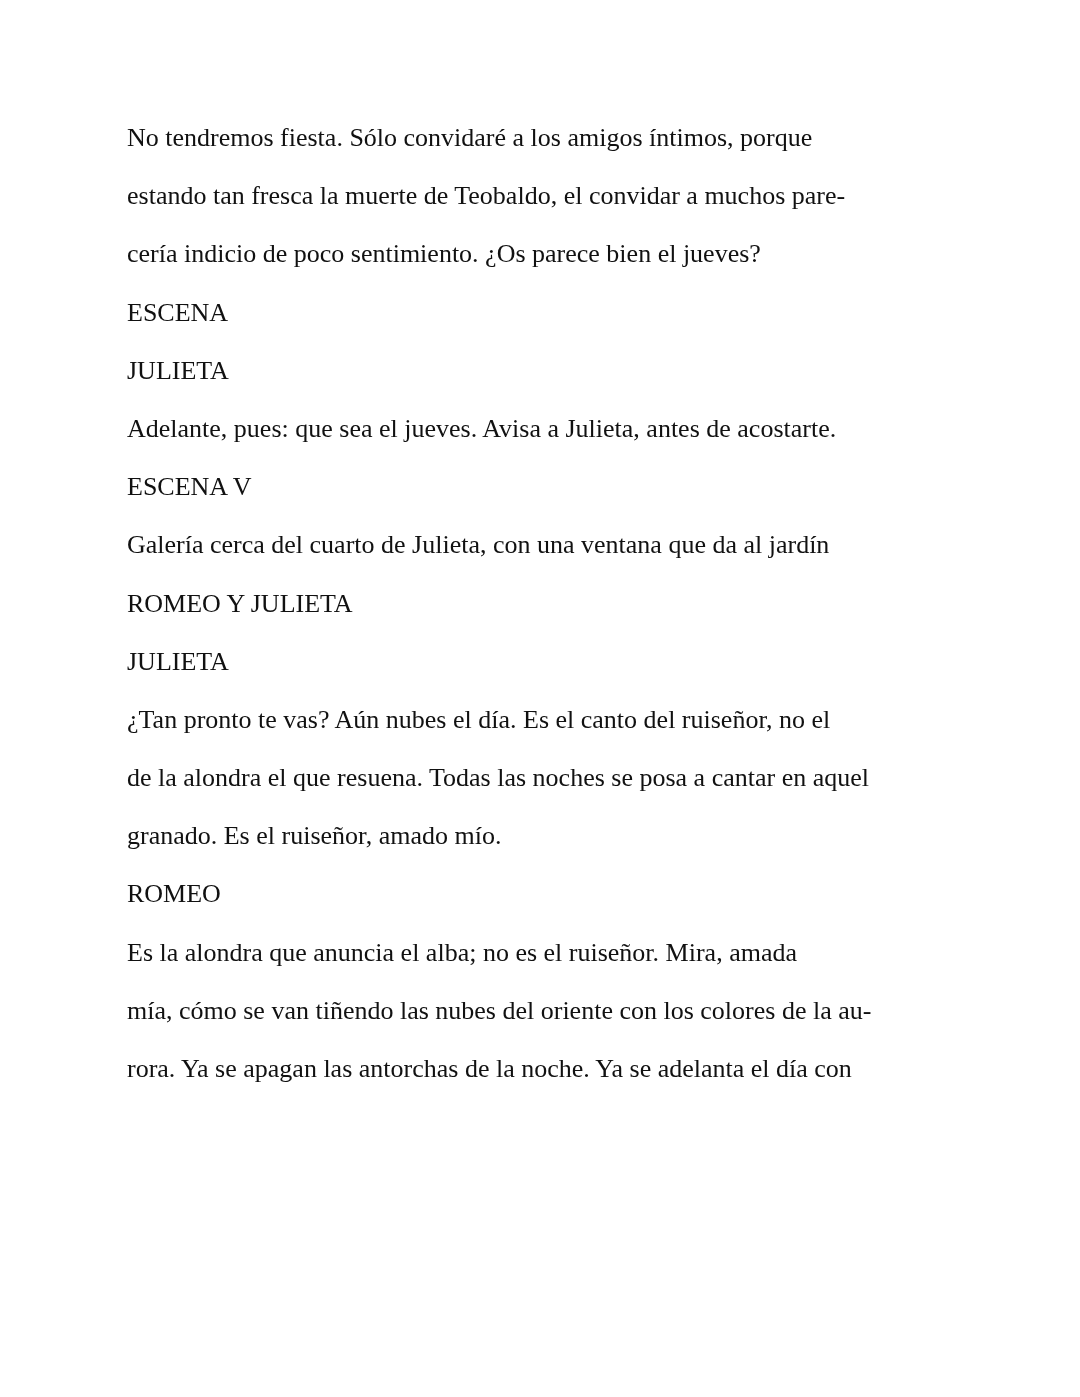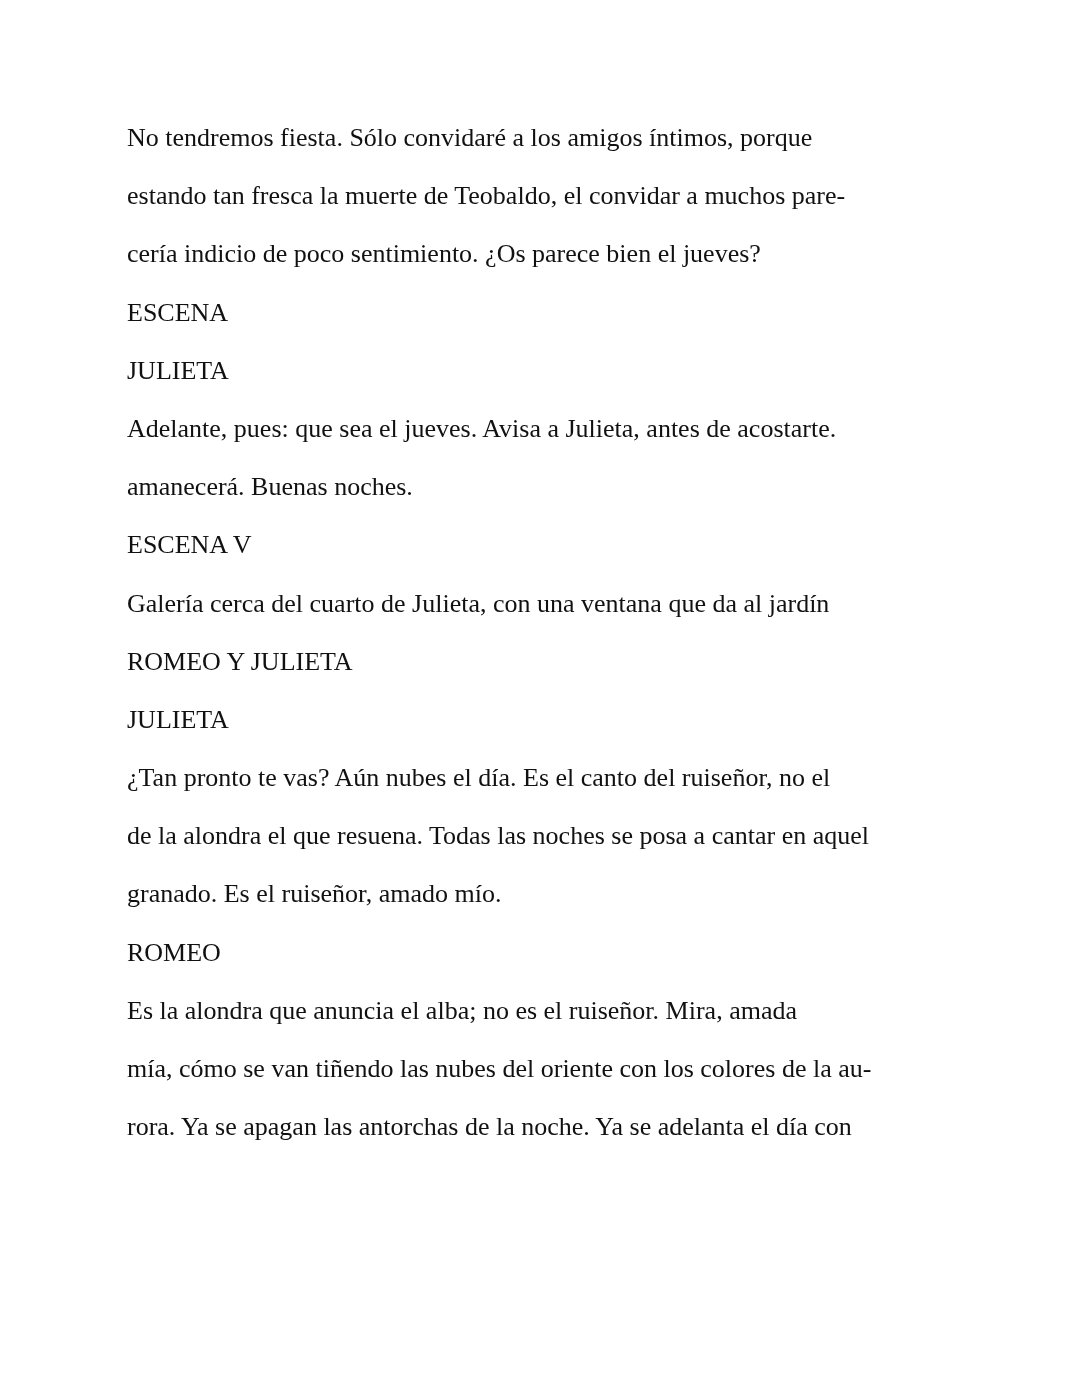--- a/index.html
+++ b/index.html
@@ -18,21 +18,20 @@
 </head>
 <body>
 
 <div class="page">
   <p class="line">No tendremos fiesta. Sólo convidaré a los amigos íntimos, porque</p>
   <p class="line">estando tan fresca la muerte de Teobaldo, el convidar a muchos pare-</p>
   <p class="line">cería indicio de poco sentimiento. ¿Os parece bien el jueves?</p>
   <p class="line">ESCENA</p>
   <p class="line">JULIETA</p>
   <p class="line">Adelante, pues: que sea el jueves. Avisa a Julieta, antes de acostarte.</p>
-  <p class="line">amanecerá. Buenas noches.</p>
   <p class="line">ESCENA V</p>
   <p class="line">Galería cerca del cuarto de Julieta, con una ventana que da al jardín</p>
   <p class="line">ROMEO Y JULIETA</p>
   <p class="line">JULIETA</p>
   <p class="line">¿Tan pronto te vas? Aún nubes el día. Es el canto del ruiseñor, no el</p>
   <p class="line">de la alondra el que resuena. Todas las noches se posa a cantar en aquel</p>
   <p class="line">granado. Es el ruiseñor, amado mío.</p>
   <p class="line">ROMEO</p>
   <p class="line">Es la alondra que anuncia el alba; no es el ruiseñor. Mira, amada</p>
   <p class="line">mía, cómo se van tiñendo las nubes del oriente con los colores de la au-</p>

